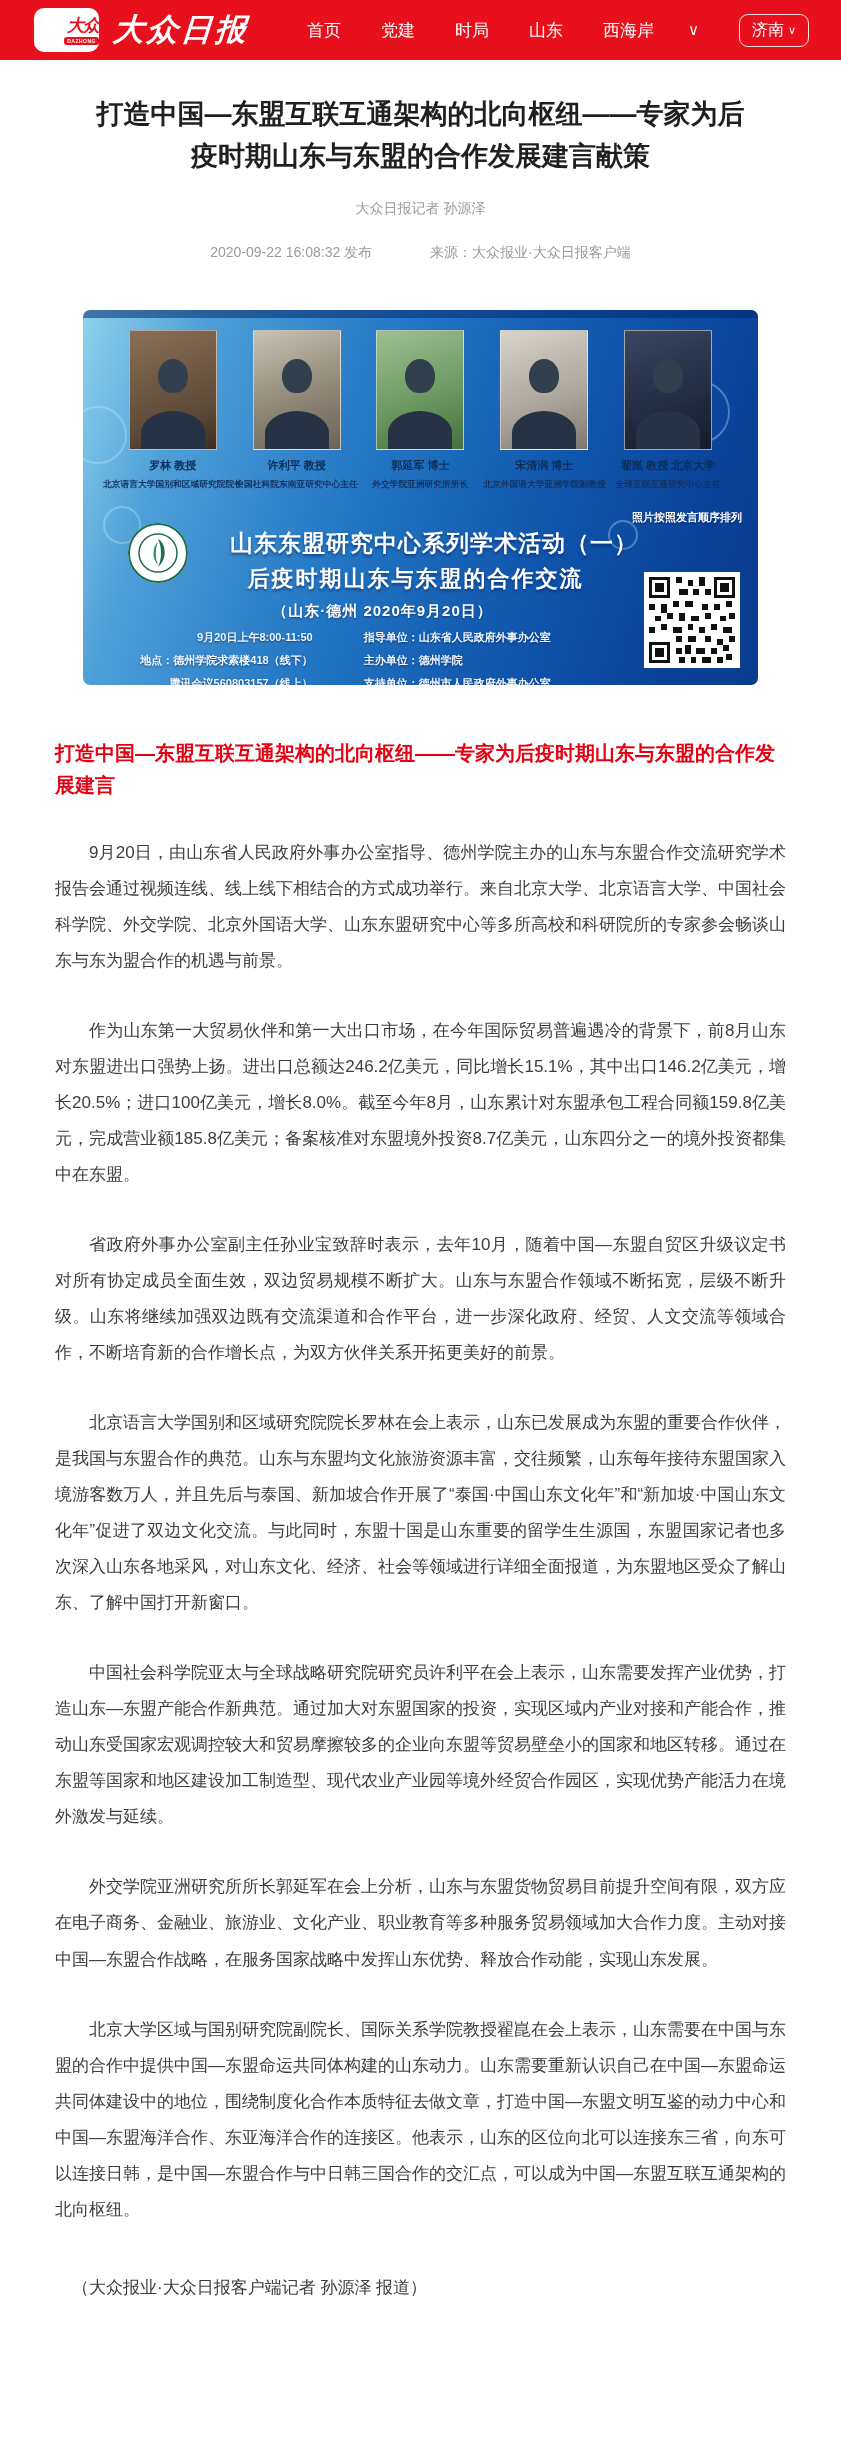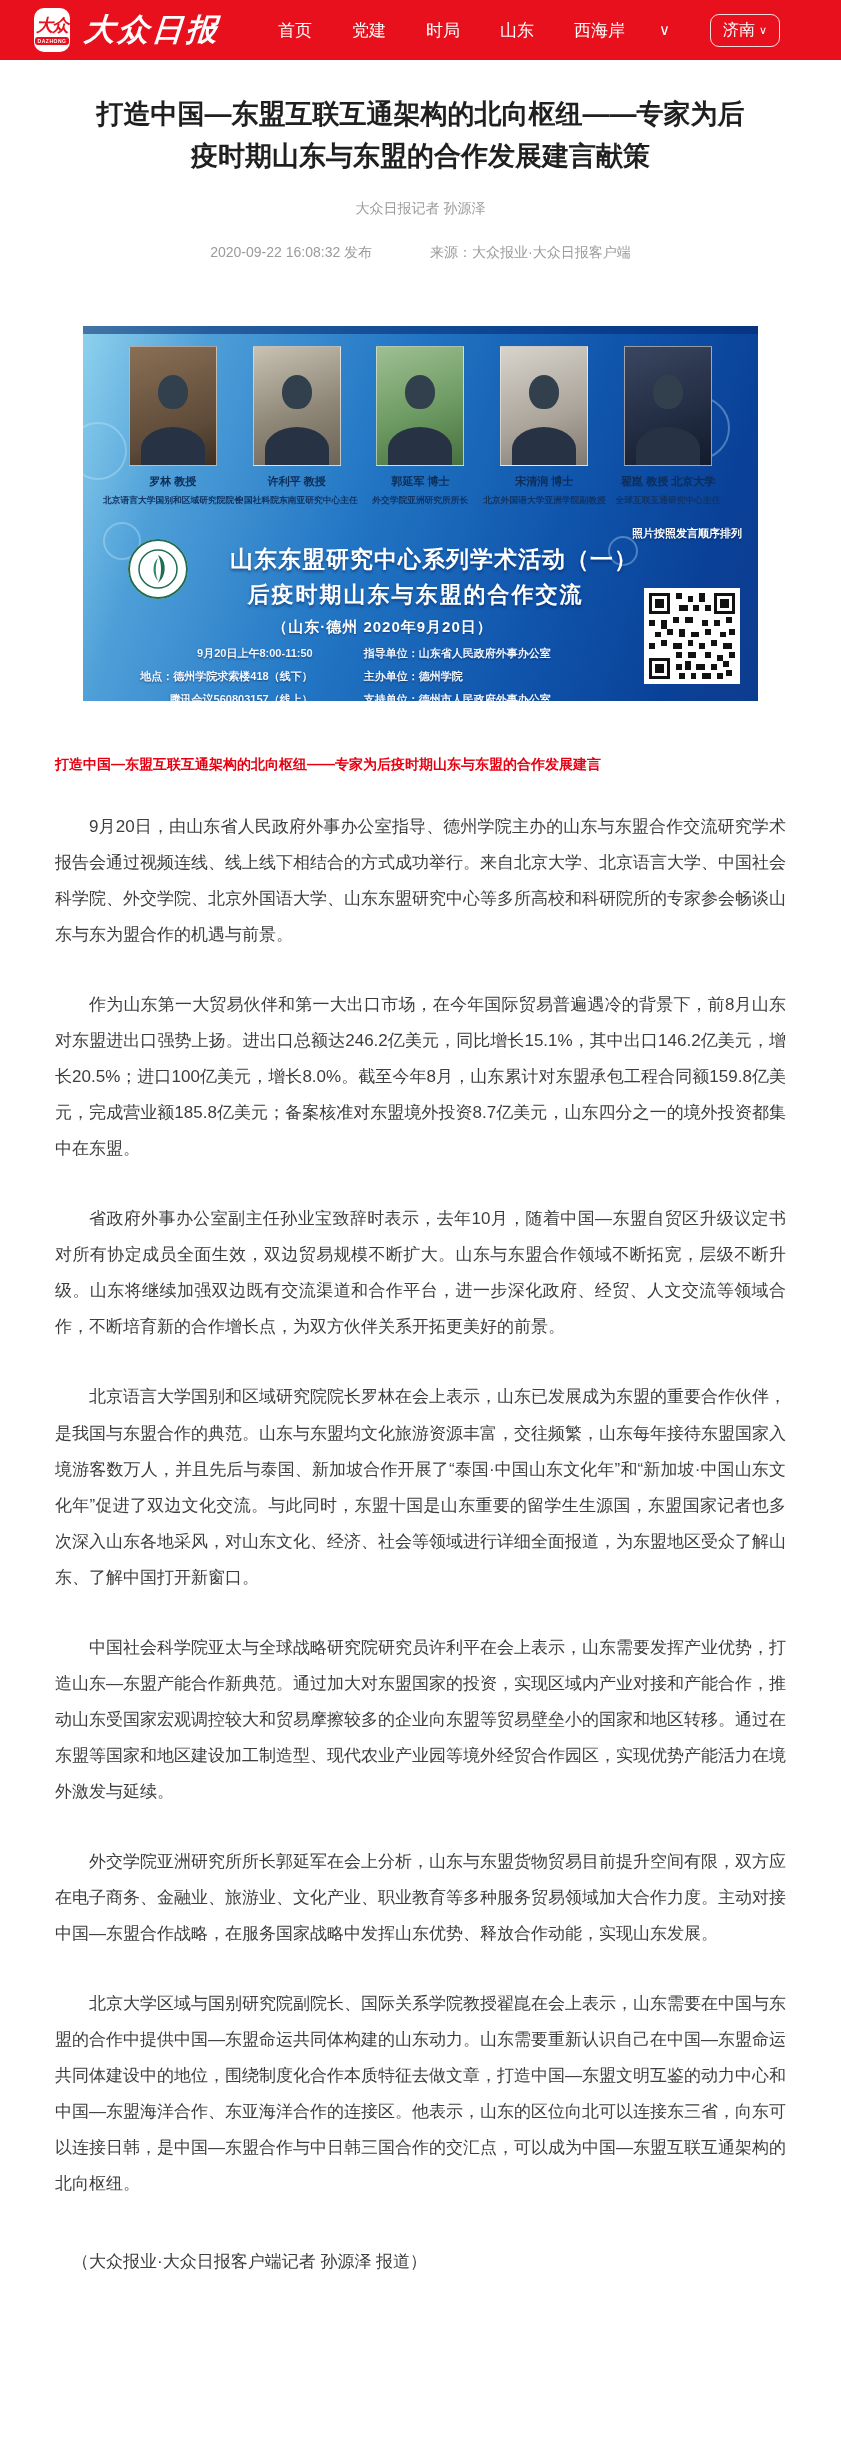--- a/index.html
+++ b/index.html
@@ -1,20 +1,20 @@
 <!DOCTYPE html>
 <html lang="zh"><head>
 <meta charset="utf-8">
 <style>
   html,body{margin:0;padding:0;background:#ffffff;}
   body{width:841px;font-family:"Liberation Sans","DejaVu Sans",sans-serif;-webkit-font-smoothing:antialiased;}
 
   
   .topbar{height:60px;background:#e8101c;display:flex;align-items:center;padding:0 0 0 34px;box-sizing:border-box;}
-  .logo-badge{width:36px;height:44px;background:#ffffff;border-radius:10px;position:relative;display:flex;flex-direction:column;align-items:center;justify-content:center;cursor:pointer;flex:0 0 auto;}
+  .logo-badge{width:65px;height:44px;background:#ffffff;border-radius:10px;position:relative;display:flex;flex-direction:column;align-items:flex-end;justify-content:center;cursor:pointer;flex:0 0 auto;}
   .logo-chars{color:#e8101c;font-weight:bold;font-style:italic;font-size:17px;line-height:1;letter-spacing:-1px;margin-top:2px;}
   .logo-sub{background:#e8101c;color:#fff;font-size:5px;font-weight:bold;border-radius:3px;padding:1px 3px;margin-top:3px;letter-spacing:.5px;}
   .wordmark{color:#ffffff;font-size:31px;font-weight:bold;font-style:italic;margin-left:14px;letter-spacing:3px;transform:skewX(-4deg);flex:0 0 auto;}
   .mainnav{display:flex;align-items:center;margin-left:58px;gap:40px;}
   .mainnav a{color:#ffffff;font-size:17px;text-decoration:none;cursor:pointer;white-space:nowrap;}
   .nav-chev{color:#ffffff;font-size:15px;cursor:pointer;margin-left:-6px;}
   .city-btn{background:transparent;border:1px solid rgba(255,255,255,.85);border-radius:9px;color:#ffffff;font-size:16px;padding:5px 12px;display:flex;align-items:center;gap:4px;cursor:pointer;font-family:inherit;}
   .city-btn .chev-s{font-size:11px;}
 
   
@@ -50,21 +50,21 @@
   .poster-subtitle{position:absolute;top:254px;left:110px;right:120px;text-align:center;color:#ffffff;font-size:22px;font-weight:800;letter-spacing:2px;text-shadow:0 2px 3px rgba(0,25,80,.55);white-space:nowrap;}
   .poster-dateline{position:absolute;top:292px;left:44px;right:120px;text-align:center;color:#ffffff;font-size:15px;font-weight:800;letter-spacing:1px;text-shadow:0 1px 2px rgba(0,25,80,.55);}
   .poster-details{position:absolute;top:320px;left:0;right:150px;display:flex;justify-content:center;gap:51px;}
   .detail-col{display:flex;flex-direction:column;gap:8px;}
   .detail-col.right{}
   .detail-col div{font-size:11px;font-weight:bold;color:#f2f8ff;text-shadow:0 1px 2px rgba(0,25,80,.6);white-space:nowrap;}
   .detail-col.left div{text-align:right;}
   .qr{position:absolute;right:18px;top:262px;width:96px;height:96px;background:#ffffff;padding:5px;box-sizing:border-box;}
 
   
-  .red-subtitle{margin:52px 0 0;color:#e60012;font-size:14px;font-weight:bold;line-height:1.6;}
+  .red-subtitle{margin:52px 0 0;color:#e60012;font-size:20px;font-weight:bold;line-height:1.6;}
   .para{margin:34px 0 0;font-size:17px;line-height:2.12;color:#3d3d3d;text-indent:2em;text-align:justify;}
   .credit{margin:42px 0 0;font-size:17px;line-height:2.1;color:#3d3d3d;text-indent:1em;}
 </style>
 </head>
 <body>
 
 <header class="topbar">
   <div class="logo-badge">
     <span class="logo-chars">大众</span>
     <span class="logo-sub">DAZHONG</span>
@@ -88,21 +88,21 @@
 
   <h1 class="headline">打造中国—东盟互联互通架构的北向枢纽——专家为后疫时期山东与东盟的合作发展建言献策</h1>
 
   <div class="byline">大众日报记者 孙源泽</div>
 
   <div class="meta">
     <span>2020-09-22 16:08:32 发布</span>
     <span>来源：大众报业·大众日报客户端</span>
   </div>
 
-  <figure class="poster" style="margin:64px auto 0;">
+  <figure class="poster" style="margin:48px auto 0;border-radius:7px;">
     <div class="poster-topstrip"></div>
     <div class="bubble b1"></div>
     <div class="bubble b2"></div>
     <div class="bubble b3"></div>
     <div class="bubble b4"></div>
 
     <div class="speakers">
       <div class="speaker">
         <div class="photo ph1">
             <div class="head"></div>

